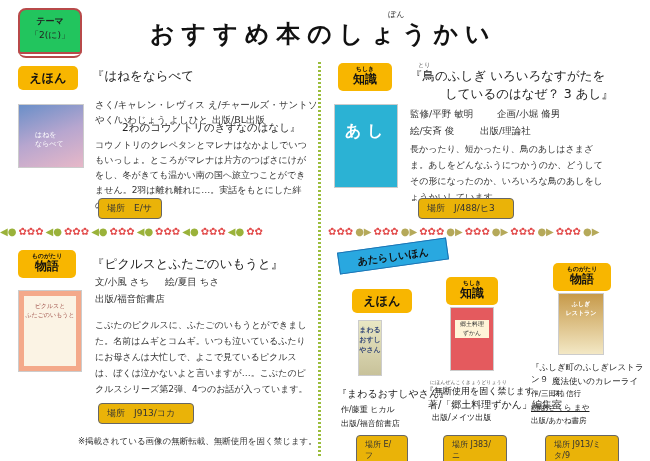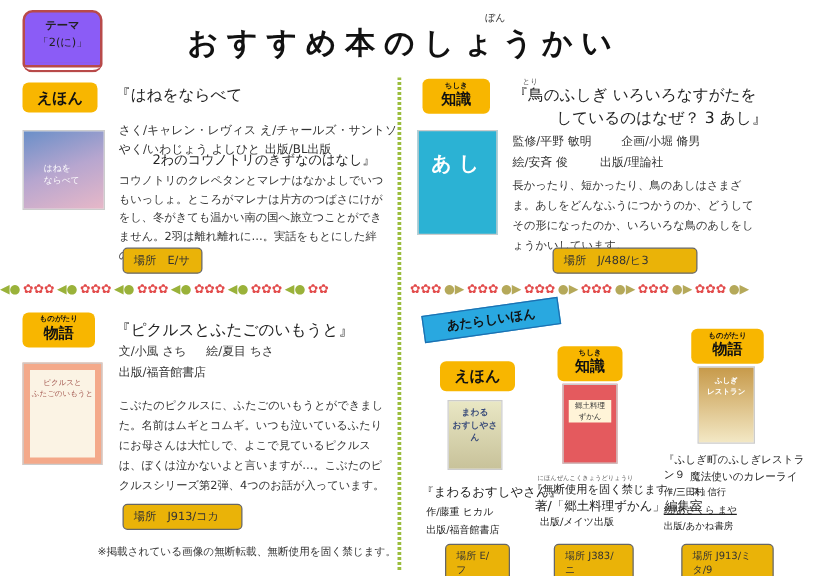--- a/index.html
+++ b/index.html
@@ -1,18 +1,18 @@
 <!DOCTYPE html>
 <html><head>
 <meta charset="utf-8">
 <style>
   * { box-sizing: border-box; margin: 0; padding: 0; }
   body { width: 650px; height: 461px; background: #ffffff; font-family: "DejaVu Sans", "Liberation Sans", sans-serif; color: #222; position: relative; overflow: hidden; }
   .abs { position: absolute; }
-  .theme-book { left: 18px; top: 8px; width: 64px; height: 46px; border: 2px solid #b84a4a; border-radius: 8px 8px 3px 3px; background: #8b5cf6; text-align: center; font-size: 9px; line-height: 14px; padding-top: 4px; }
+  .theme-book { left: 18px; top: 8px; width: 64px; height: 46px; border: 2px solid #b84a4a; border-radius: 8px 8px 3px 3px; background: #22c55e; text-align: center; font-size: 9px; line-height: 14px; padding-top: 4px; }
   .theme-book::after { content: ""; position: absolute; left: -2px; right: -2px; bottom: -6px; height: 6px; border-bottom: 2px solid #b84a4a; border-radius: 0 0 30px 30px; }
   .title { left: 150px; top: 18px; font-size: 24px; font-weight: bold; letter-spacing: 7px; color: #111; }
   .title-ruby { left: 388px; top: 9px; font-size: 8px; color: #333; }
   .badge { background: #f8b600; border-radius: 5px; font-weight: bold; text-align: center; color: #111; }
   .badge .ruby { display: block; font-size: 6px; line-height: 7px; padding-top: 2px; }
   .book-title { font-size: 12.5px; color: #222; }
   .small { font-size: 9.5px; line-height: 15px; color: #333; }
   .desc { font-size: 9px; line-height: 15px; color: #333; }
   .loc { border: 1px solid #666; border-radius: 4px; font-size: 9px; padding: 3px 8px; color: #333; background: #eab308; }
   .cover { border: 1px solid #ccc; }
@@ -57,21 +57,21 @@
 <div class="abs book-title" style="left:410px;top:68px;">『鳥のふしぎ いろいろなすがたを</div>
 <div class="abs book-title" style="left:445px;top:86px;">しているのはなぜ？ 3 あし』</div>
 <div class="abs cover" style="left:334px;top:104px;width:64px;height:84px;background:#2bb2d4;">
   <div style="position:absolute;left:10px;top:16px;color:#fff;font-size:16px;font-weight:bold;">あ し</div>
 </div>
 <div class="abs small" style="left:410px;top:106px;">監修/平野 敏明</div>
 <div class="abs small" style="left:497px;top:106px;">企画/小堀 脩男</div>
 <div class="abs small" style="left:410px;top:123px;">絵/安斉 俊</div>
 <div class="abs small" style="left:480px;top:123px;">出版/理論社</div>
 <div class="abs desc" style="left:410px;top:141px;width:200px;line-height:16px;">長かったり、短かったり、鳥のあしはさまざま。あしをどんなふうにつかうのか、どうしてその形になったのか、いろいろな鳥のあしをしょうかいしています。</div>
-<div class="abs loc" style="left:442px;top:198px;width:116px;">場所　J/488/ヒ3</div>
+<div class="abs loc" style="left:418px;top:198px;width:96px;">場所　J/488/ヒ3</div>
 
 <div class="abs garland" style="left:0;top:224px;width:316px;">
   <span class="bird">◀●</span>
     <span class="flower">✿✿✿</span>
   <span class="bird">◀●</span>
     <span class="flower">✿✿✿</span>
   <span class="bird">◀●</span>
     <span class="flower">✿✿✿</span>
   <span class="bird">◀●</span>
     <span class="flower">✿✿✿</span>
@@ -107,21 +107,21 @@
 <div class="abs small" style="left:165px;top:274px;">絵/夏目 ちさ</div>
 <div class="abs small" style="left:95px;top:291px;">出版/福音館書店</div>
 <div class="abs desc" style="left:95px;top:317px;width:215px;line-height:16px;">こぶたのピクルスに、ふたごのいもうとができました。名前はムギとコムギ。いつも泣いているふたりにお母さんは大忙しで、よこで見ているピクルスは、ぼくは泣かないよと言いますが…。こぶたのピクルスシリーズ第2弾、4つのお話が入っています。</div>
 <div class="abs loc" style="left:98px;top:403px;width:96px;">場所　J913/コカ</div>
 
 <div class="abs footnote">※掲載されている画像の無断転載、無断使用を固く禁じます。</div>
 
 <div class="abs ribbon">あたらしいほん</div>
 
 <div class="abs badge" style="left:352px;top:289px;width:60px;height:24px;font-size:12px;line-height:24px;">えほん</div>
-<div class="abs cover" style="left:358px;top:320px;width:44px;height:56px;background:linear-gradient(#e9e7c4,#c8c29a);">
+<div class="abs cover" style="left:358px;top:320px;width:24px;height:56px;background:linear-gradient(#e9e7c4,#c8c29a);">
   <div style="font-size:7px;color:#3a4c7a;text-align:center;padding-top:4px;font-weight:bold;">まわる<br>おすしやさん</div>
 </div>
 <div class="abs" style="left:337px;top:387px;font-size:10px;">『まわるおすしやさん』</div>
 <div class="abs" style="left:341px;top:404px;font-size:8px;">作/藤重 ヒカル</div>
 <div class="abs" style="left:341px;top:418px;font-size:8px;">出版/福音館書店</div>
 <div class="abs loc" style="left:356px;top:435px;width:52px;font-size:8px;">場所 E/フ</div>
 
 <div class="abs badge" style="left:446px;top:277px;width:52px;height:28px;font-size:12px;line-height:14px;">
   <span class="ruby">ちしき</span>
   <span>知識</span>

